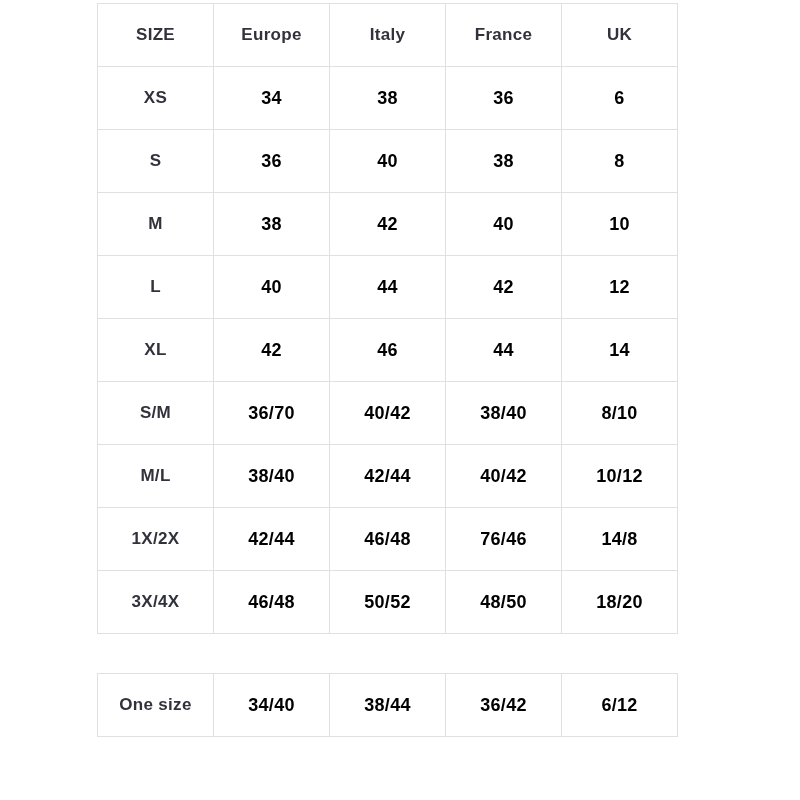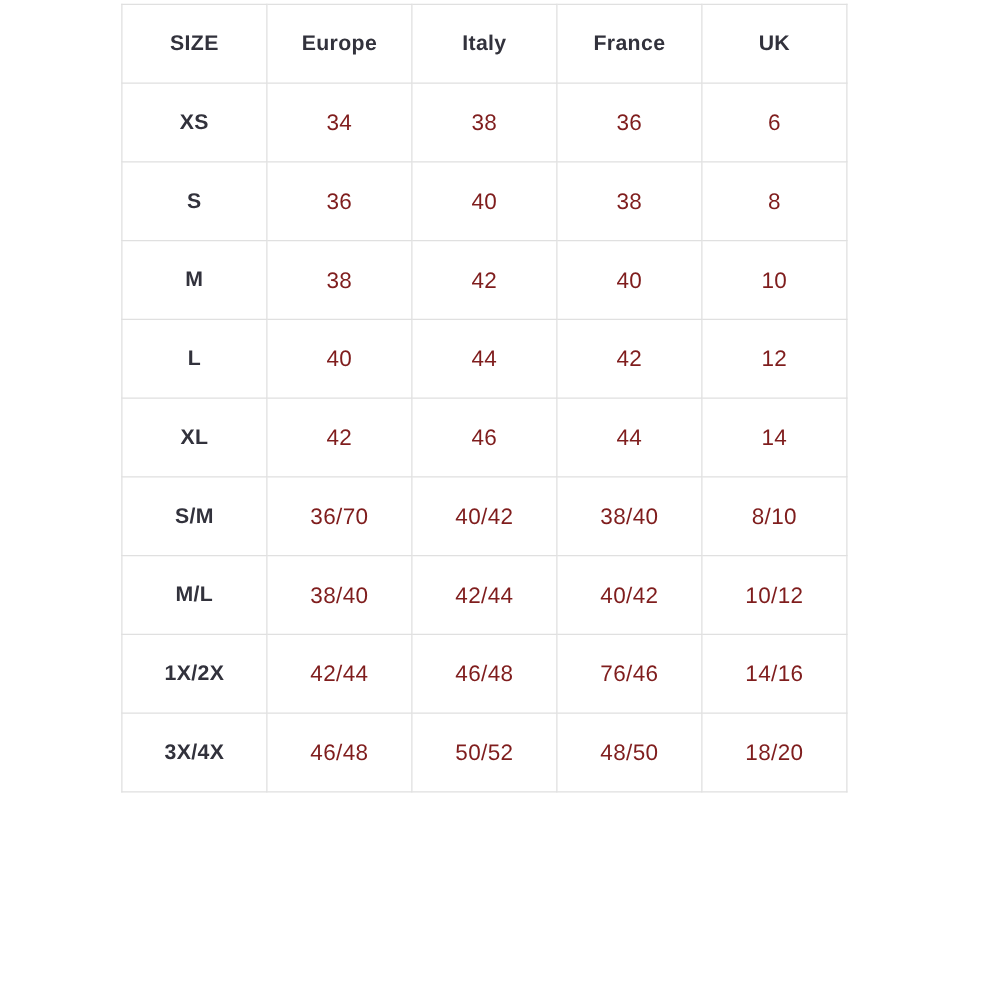--- a/index.html
+++ b/index.html
@@ -37,22 +37,22 @@
     padding: 0;
     letter-spacing: 0.3px;
   }
   table.size-table th {
     font-size: 17px;
     font-weight: 700;
     color: #32323c;
   }
   table.size-table td {
     font-size: 18px;
-    font-weight: 400;
-    color: #7f1d1d;
+    font-weight: 700;
+    color: #000000;
   }
   table.size-table td.label-cell {
     font-size: 17px;
     font-weight: 700;
     color: #32323c;
     margin-top: 47px;
   }
   col { width: 20%; }
 </style>
 </head>
@@ -125,37 +125,44 @@
           <td>38/40</td>
           <td>42/44</td>
           <td>40/42</td>
           <td>10/12</td>
         </tr>
         <tr>
           <td class="label-cell">1X/2X</td>
           <td>42/44</td>
           <td>46/48</td>
           <td>76/46</td>
-          <td>14/16</td>
+          <td>14/8</td>
         </tr>
         <tr>
           <td class="label-cell">3X/4X</td>
           <td>46/48</td>
           <td>50/52</td>
           <td>48/50</td>
           <td>18/20</td>
         </tr>
       </tbody>
   </table>
 
   <table class="size-table secondary">
     <colgroup>
       <col>
         <col>
         <col>
         <col>
         <col>
     </colgroup>
     <tbody>
+        <tr>
+          <td class="label-cell">One size</td>
+          <td>34/40</td>
+          <td>38/44</td>
+          <td>36/42</td>
+          <td>6/12</td>
+        </tr>
       </tbody>
   </table>
 
 </div>
 
 </body></html>

